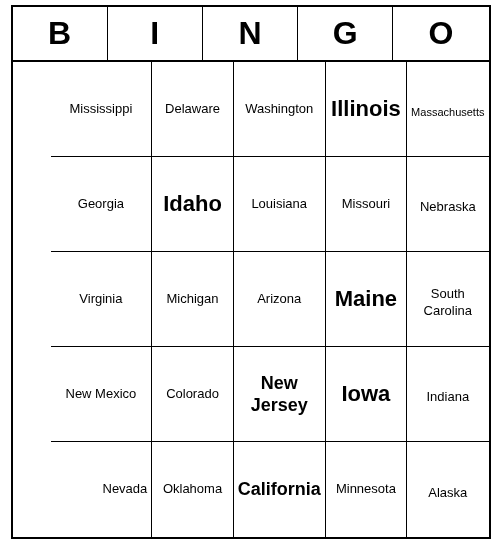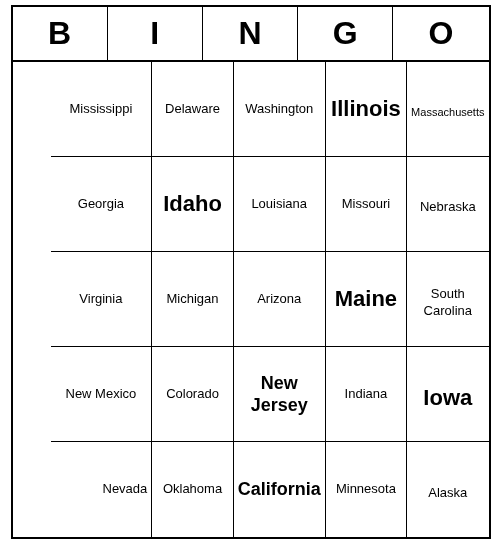--- a/index.html
+++ b/index.html
@@ -128,24 +128,24 @@
       <div class="bingo-cell">
         <span style="font-size: 13px; font-weight: normal; text-align: right; line-height: 1.25;">New Mexico</span>
       </div>
       <div class="bingo-cell">
         <span style="font-size: 13px; font-weight: normal; text-align: center; line-height: 1.25;">Colorado</span>
       </div>
       <div class="bingo-cell">
         <span style="font-size: 18px; font-weight: bold; text-align: center; line-height: 1.25;">New Jersey</span>
       </div>
       <div class="bingo-cell">
-        <span style="font-size: 13px; font-weight: normal; text-align: center; line-height: 1.25;">Indiana</span>
+        <span style="font-size: 22px; font-weight: bold; text-align: center; line-height: 1.25;">Iowa</span>
       </div>
       <div class="bingo-cell">
-        <span style="font-size: 22px; font-weight: bold; text-align: center; line-height: 1.25;">Iowa</span>
+        <span style="font-size: 13px; font-weight: normal; text-align: center; line-height: 1.25;">Indiana</span>
       </div>
       <div class="bingo-cell">
         <span style="font-size: 13px; font-weight: normal; text-align: center; line-height: 1.25; margin-left: 48px;">Nevada</span>
       </div>
       <div class="bingo-cell">
         <span style="font-size: 13px; font-weight: normal; text-align: center; line-height: 1.25;">Oklahoma</span>
       </div>
       <div class="bingo-cell">
         <span style="font-size: 18px; font-weight: bold; text-align: center; line-height: 1.25;">California</span>
       </div>

